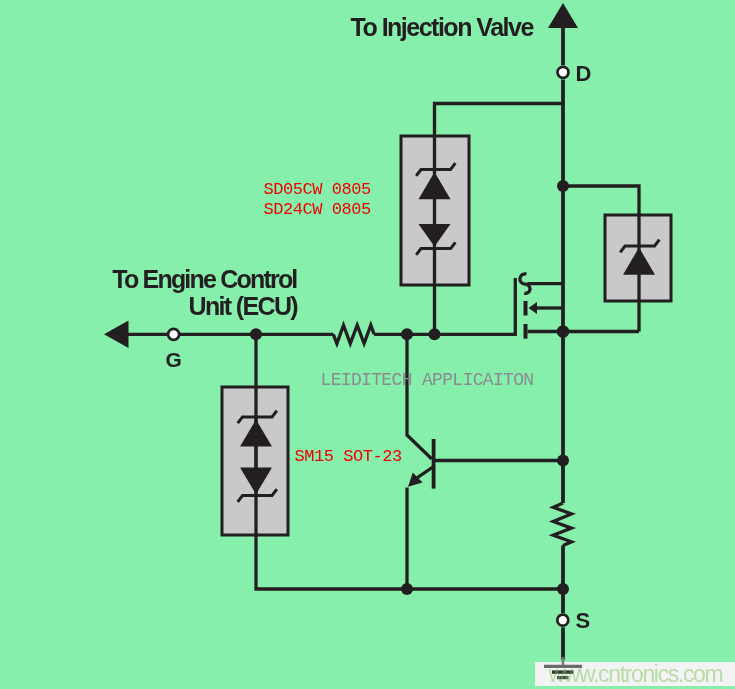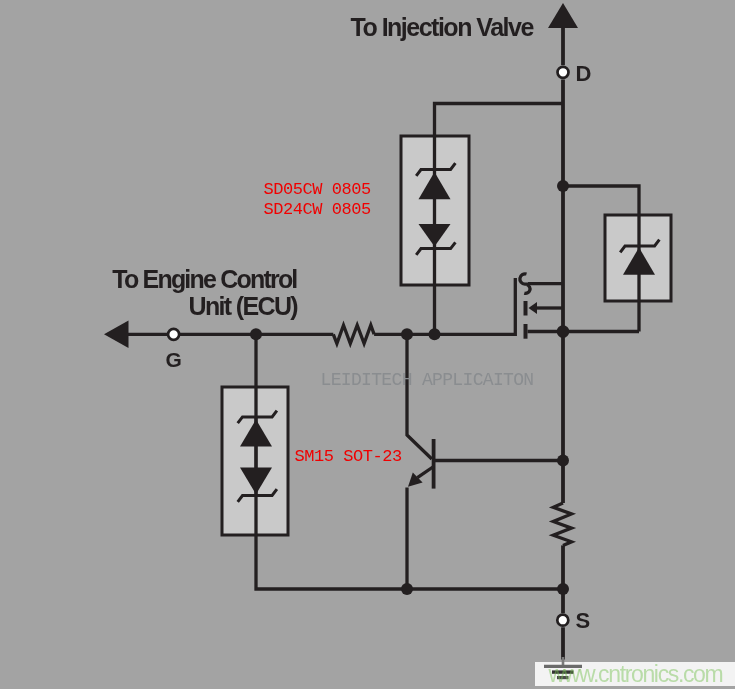--- a/index.html
+++ b/index.html
@@ -1,16 +1,16 @@
 <!DOCTYPE html>
 <html><head>
 <meta charset="utf-8">
 <style>
   html,body{margin:0;padding:0;background:#ffffff;}
-  #stage{position:relative;width:735px;height:689px;background:#a3a3a3;overflow:hidden;}
+  #stage{position:relative;width:735px;height:689px;background:#86efac;overflow:hidden;}
   svg{display:block;}
 </style>
 </head>
 <body>
 <div id="stage">
 <svg width="735" height="689" viewBox="0 0 735 689">
 
   <rect x="535" y="662" width="200" height="24" fill="#f3f3f3"></rect>
 
   <g fill="#c9c9c9" stroke="#231f20" stroke-width="3">

